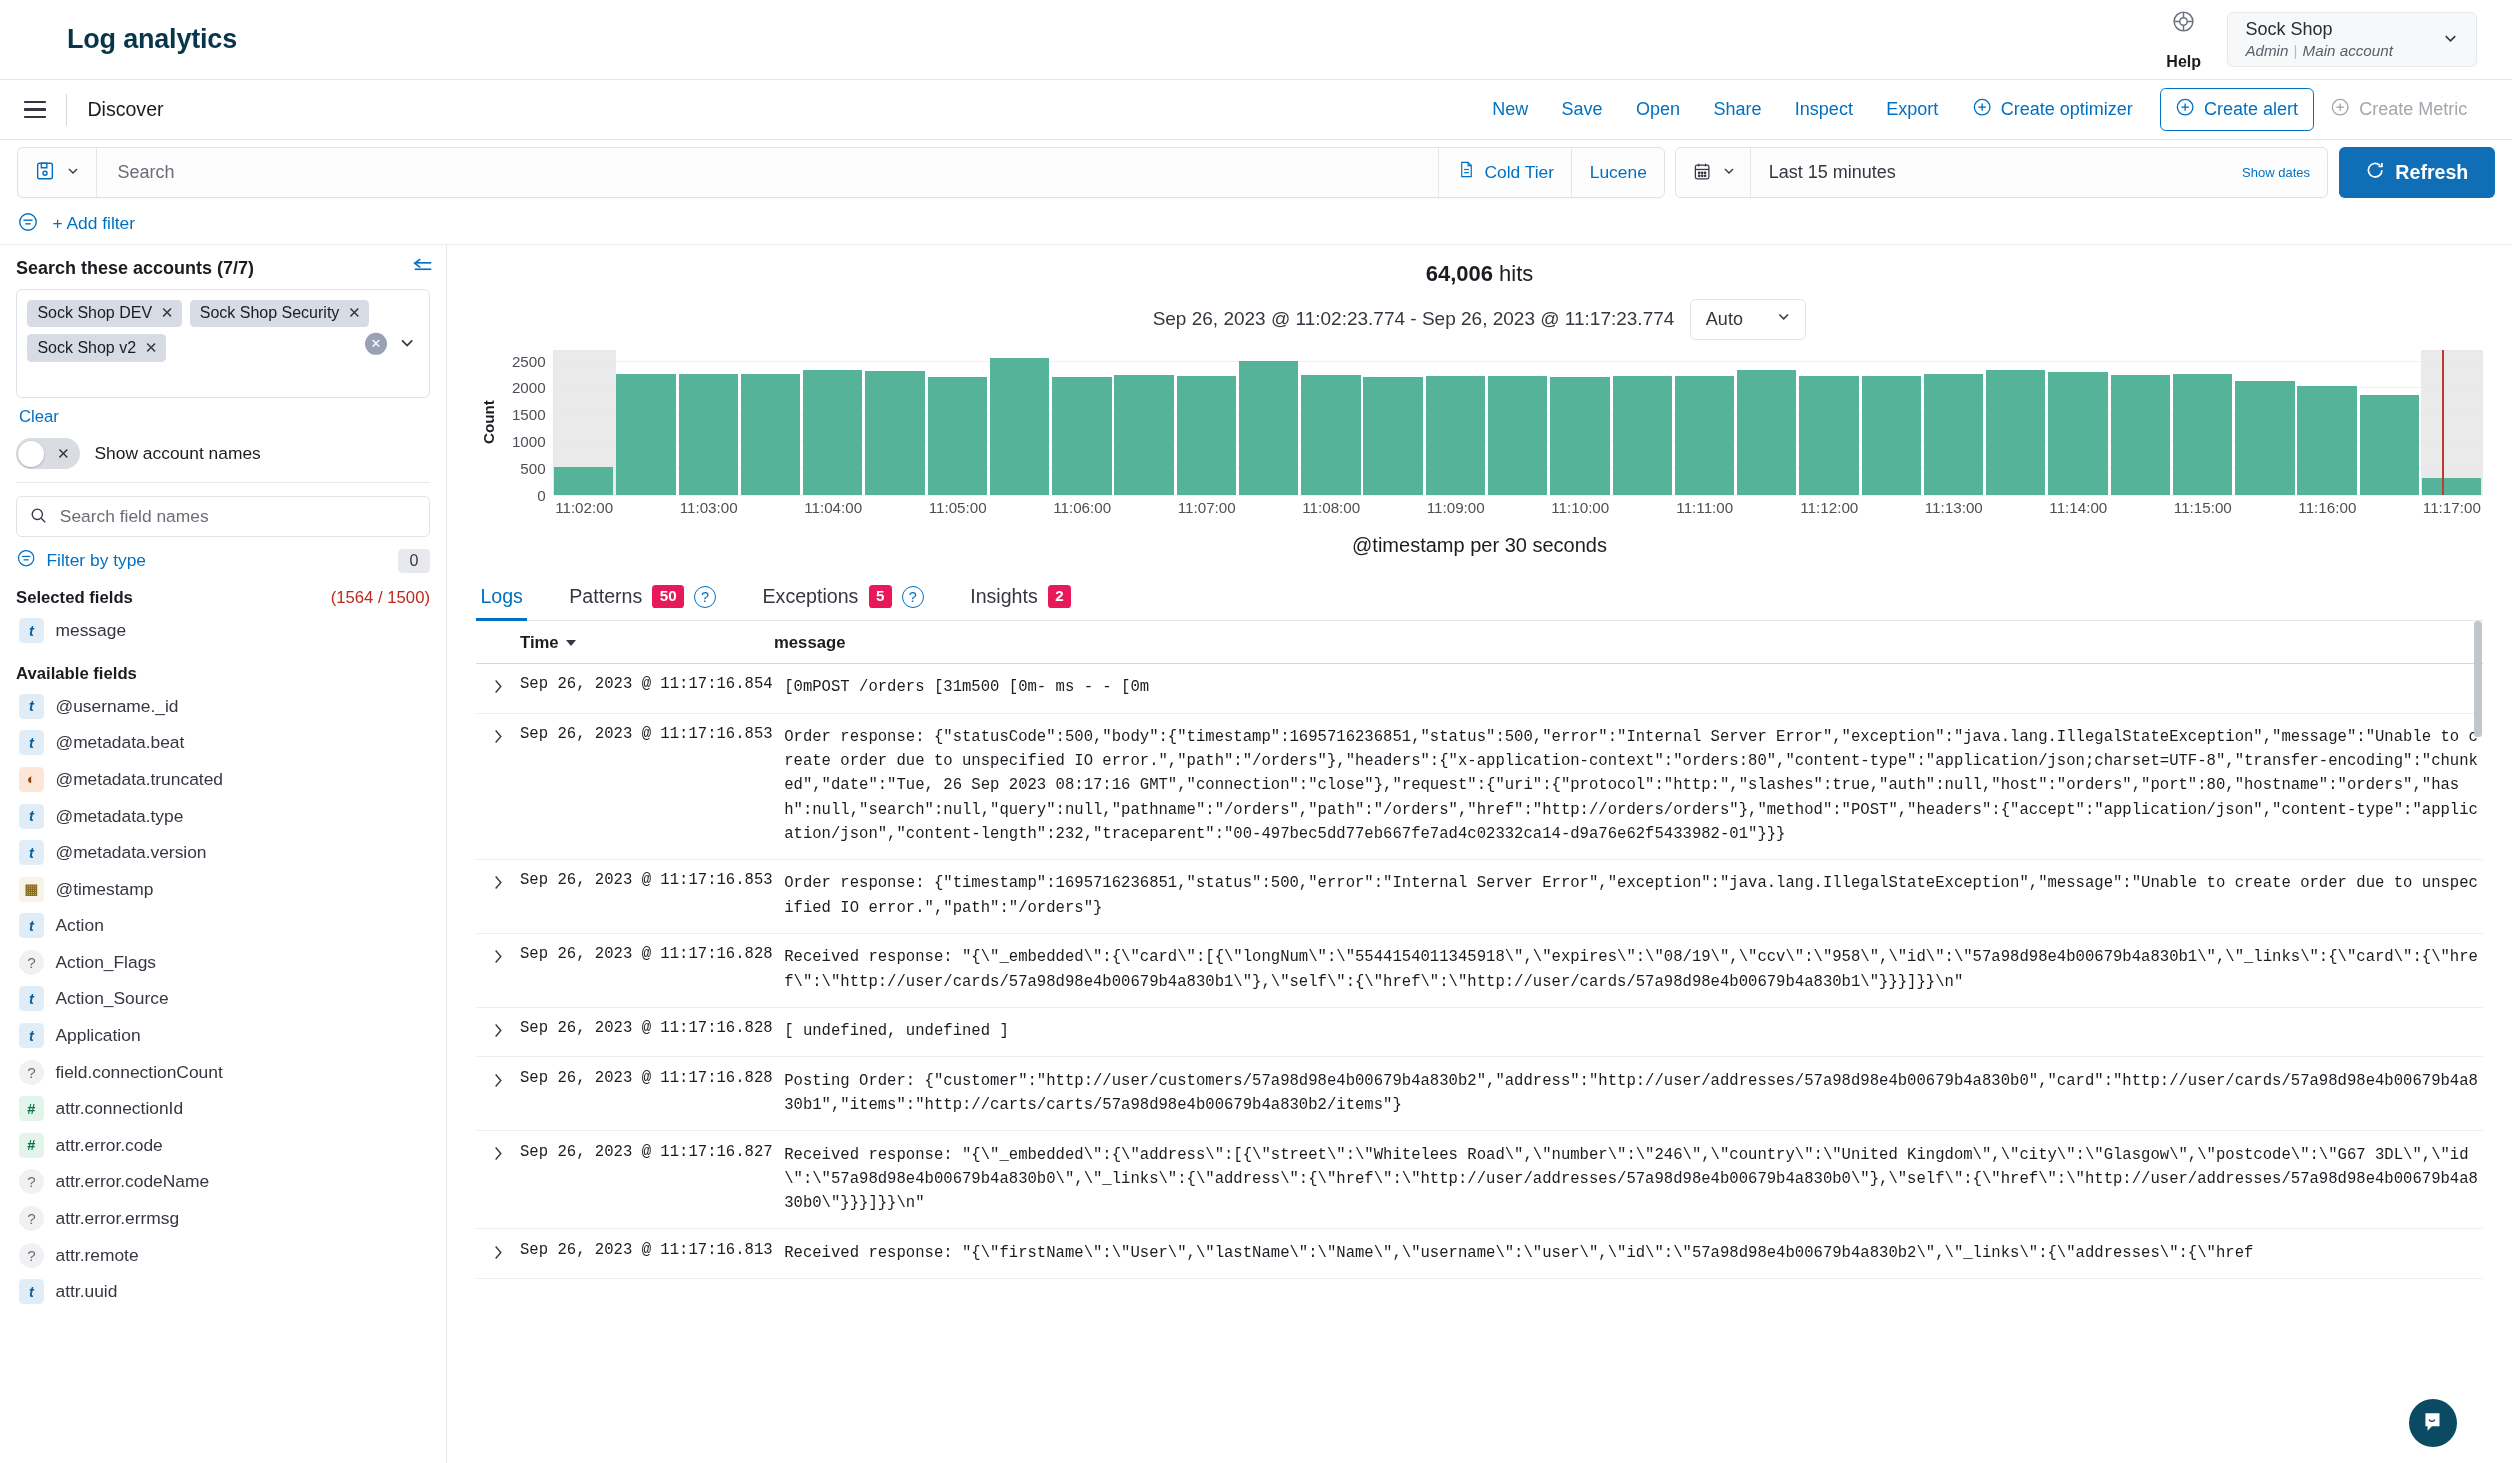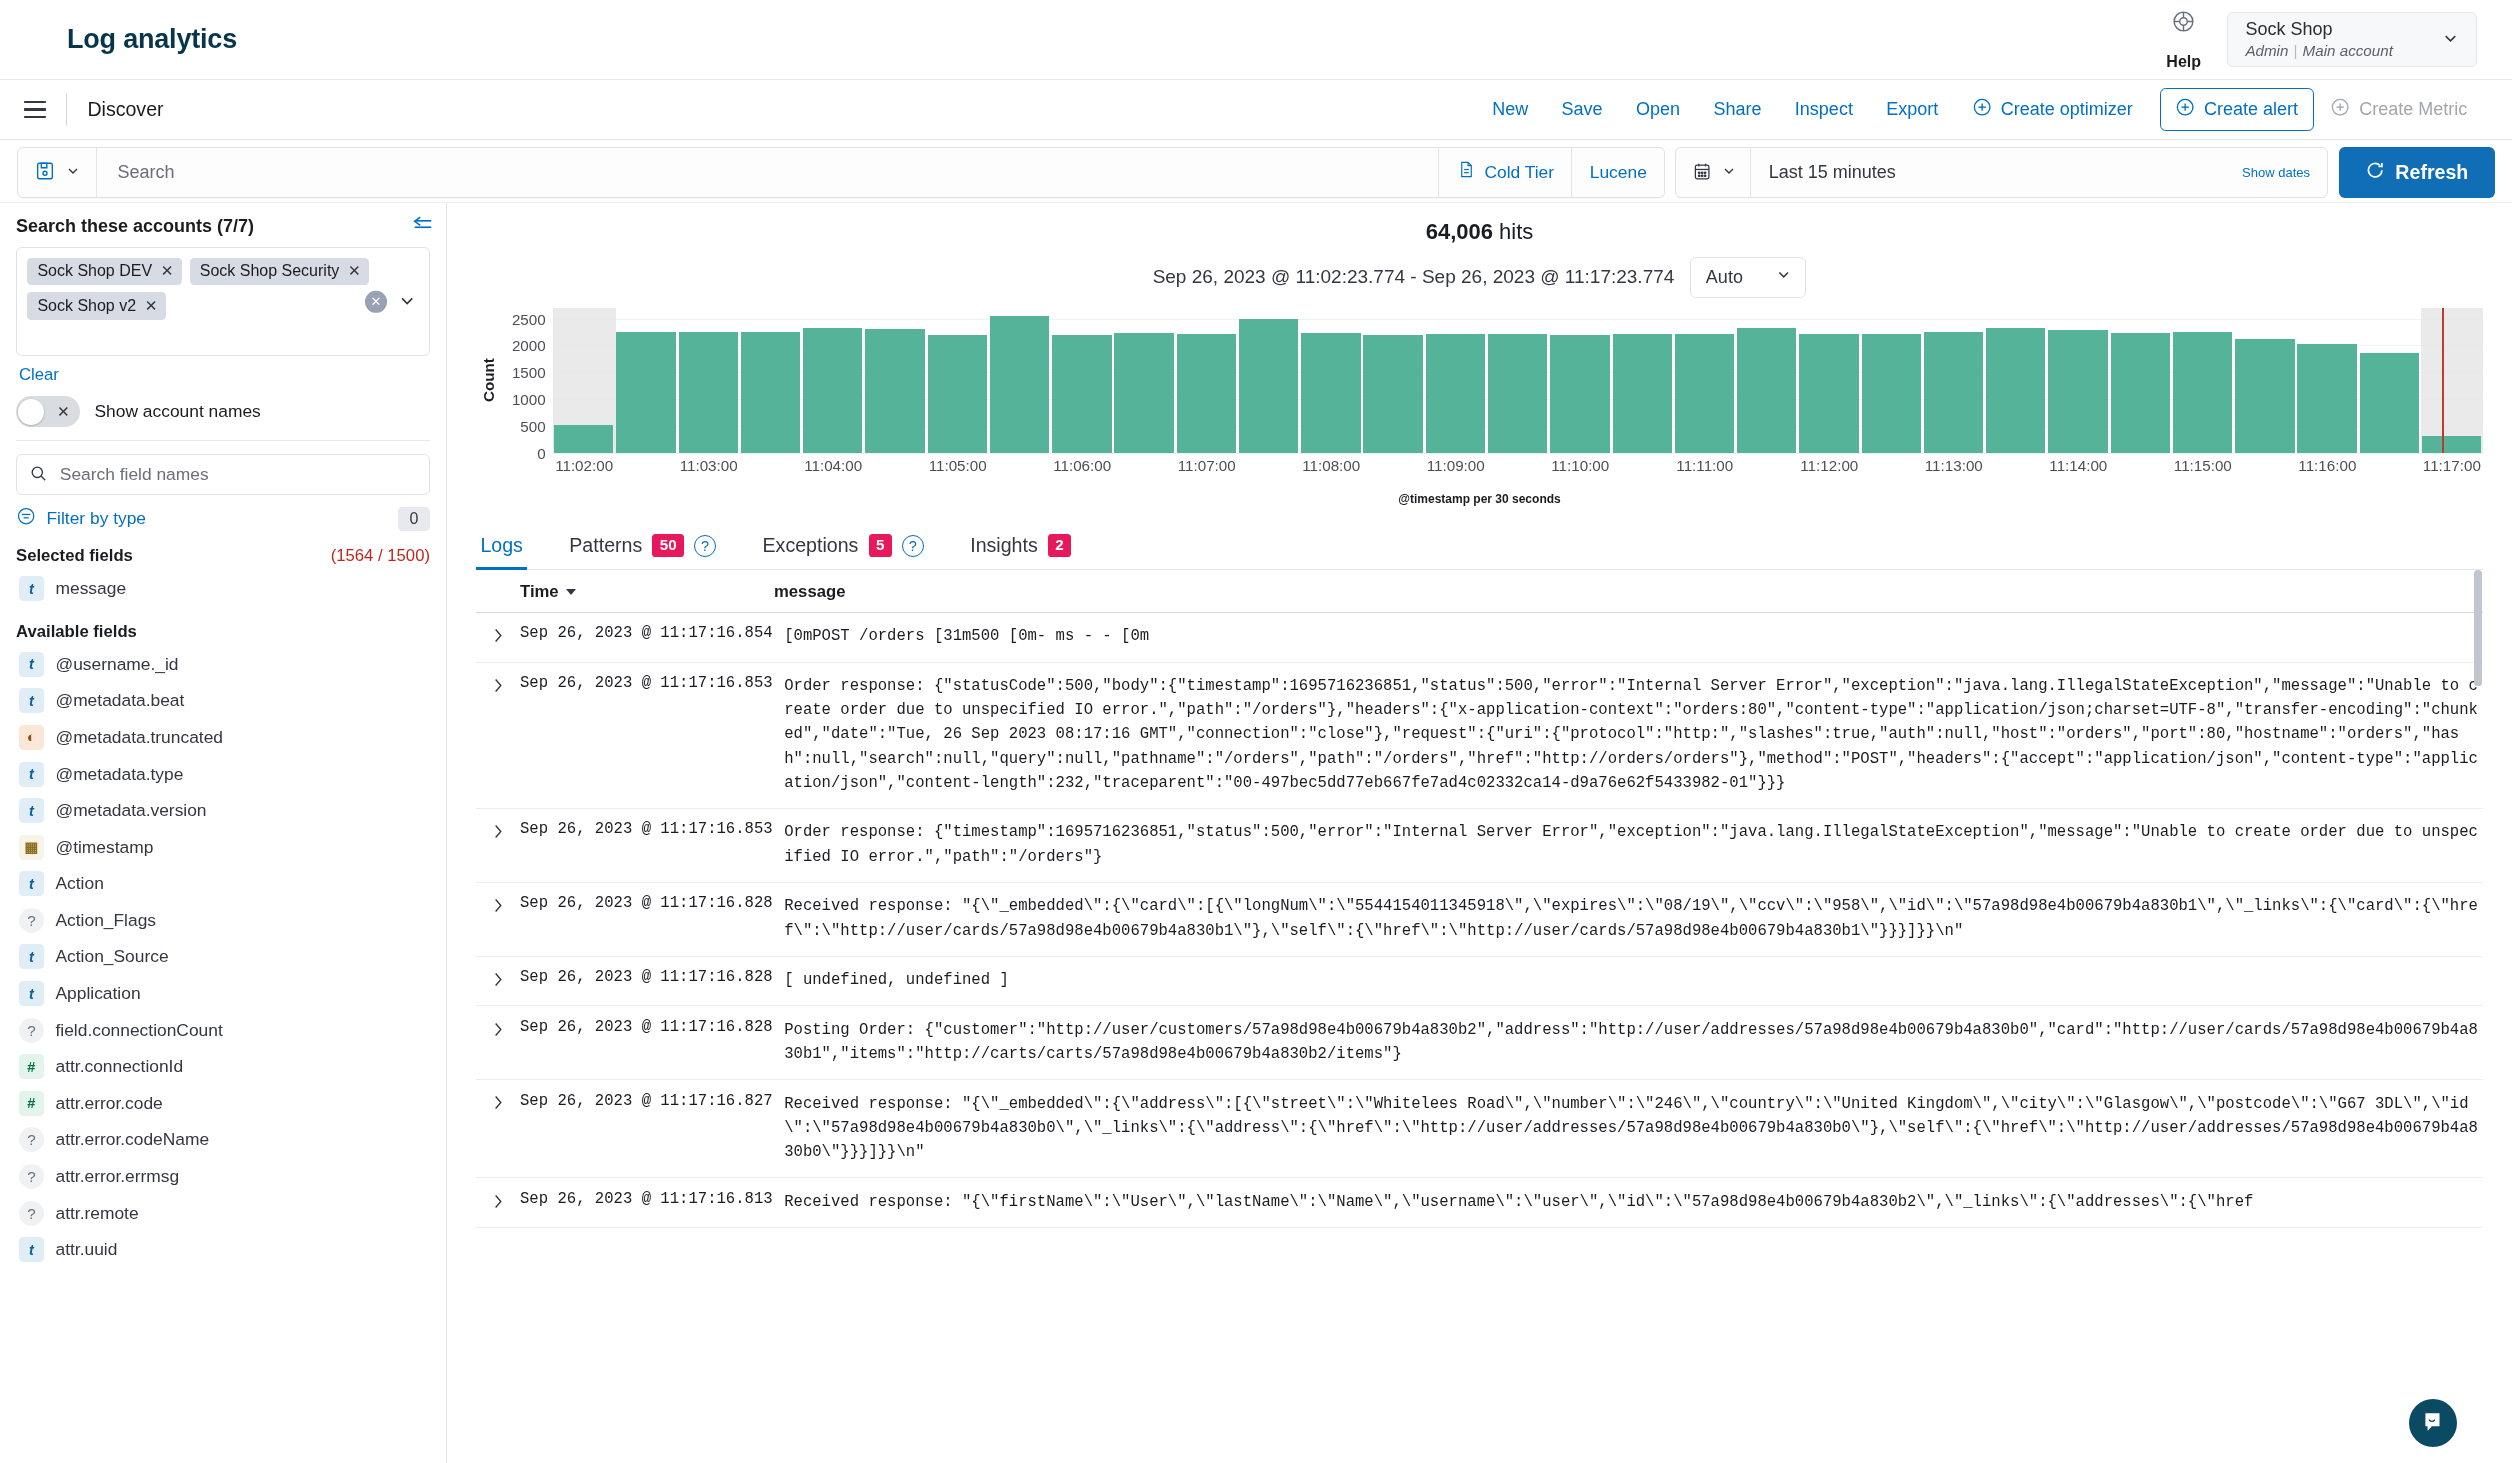--- a/index.html
+++ b/index.html
@@ -215,21 +215,21 @@
   }
   .gridline { position:absolute; left:0; right:0; height:0.7px; background:#f0f1f3; }
   .bars { position:absolute; left:0; right:0; bottom:0; top:0; display:flex; align-items:flex-end; gap: 2.9px; padding-right: 1.5px;}
   .bar { flex:1; background:#54b399; }
   .bar.partial { background:#54b399; }
   .shade-left { position:absolute; left:0; top:0; bottom:0; background:#e6e6e6; opacity:.85; }
   .shade-right { position:absolute; right:0; top:0; bottom:0; background:#e6e6e6; opacity:.85; }
   .nowline { position:absolute; top:0; bottom:0; width: 2.9px; background:#bd3c32; }
   .x-axis { display:flex; margin-left: 77px; position: relative; height: 25px; margin-top: 4.4px;}
   .x-axis span { position:absolute; font-size: 15.2px; color:#4c4f55; transform: translateX(-50%); white-space: nowrap;}
-  .x-title { text-align:center; font-size: 12px; font-weight: bold; color:#1a1c21; margin-top: 10.2px; }
+  .x-title { text-align:center; font-size: 20px; font-weight: normal; color:#1a1c21; margin-top: 10.2px; }
 
   
   .tabs { display:flex; align-items:flex-end; gap: 0; border-bottom: 0.7px solid #e3e6ea; margin: 17.4px 29px 0 29px; }
   .tab {
     display:flex; align-items:center; gap: 10.2px; padding: 10.2px 23px 11.6px 4.4px;
     font-size: 19.6px; color:#343741; cursor:pointer; position: relative; margin-right: 19px;
   }
   .tab.active { color:#0071c2; }
   .tab.active::after {
     content:""; position:absolute; left:0; right: 19px; bottom:-0.7px; height: 2.9px; background:#0071c2;
@@ -418,20 +418,30 @@
       <span>
         <svg width="20.3" height="20.3" viewBox="0 0 24 24" fill="none" stroke="#ffffff" stroke-width="2">
           <path d="M20 12a8 8 0 1 1-2.5-5.8"></path>
             <polyline points="20 3.5 20 7.6 15.9 7.6"></polyline>
         </svg>
       </span>
       <span>Refresh</span>
     </div>
   </div>
 
+  <div class="filterrow">
+    <span>
+      <svg width="22" height="22" viewBox="0 0 24 24" fill="none" stroke="#0071c2" stroke-width="1.5">
+        <circle cx="12" cy="12" r="9"></circle>
+          <line x1="7" y1="10" x2="17" y2="10"></line>
+          <line x1="9" y1="14" x2="15" y2="14"></line>
+      </svg>
+    </span>
+    <span class="addfilter">+ Add filter</span>
+  </div>
 
   <div class="body">
 
     <div class="sidebar">
       <div class="collapse-ic">
         <svg width="22" height="19" viewBox="0 0 24 20" fill="none" stroke="#0071c2" stroke-width="1.8">
           <line x1="3" y1="6" x2="21" y2="6"></line>
             <line x1="3" y1="13" x2="21" y2="13"></line>
             <polyline points="9 2 3 6.5 9 11"></polyline>
         </svg>

